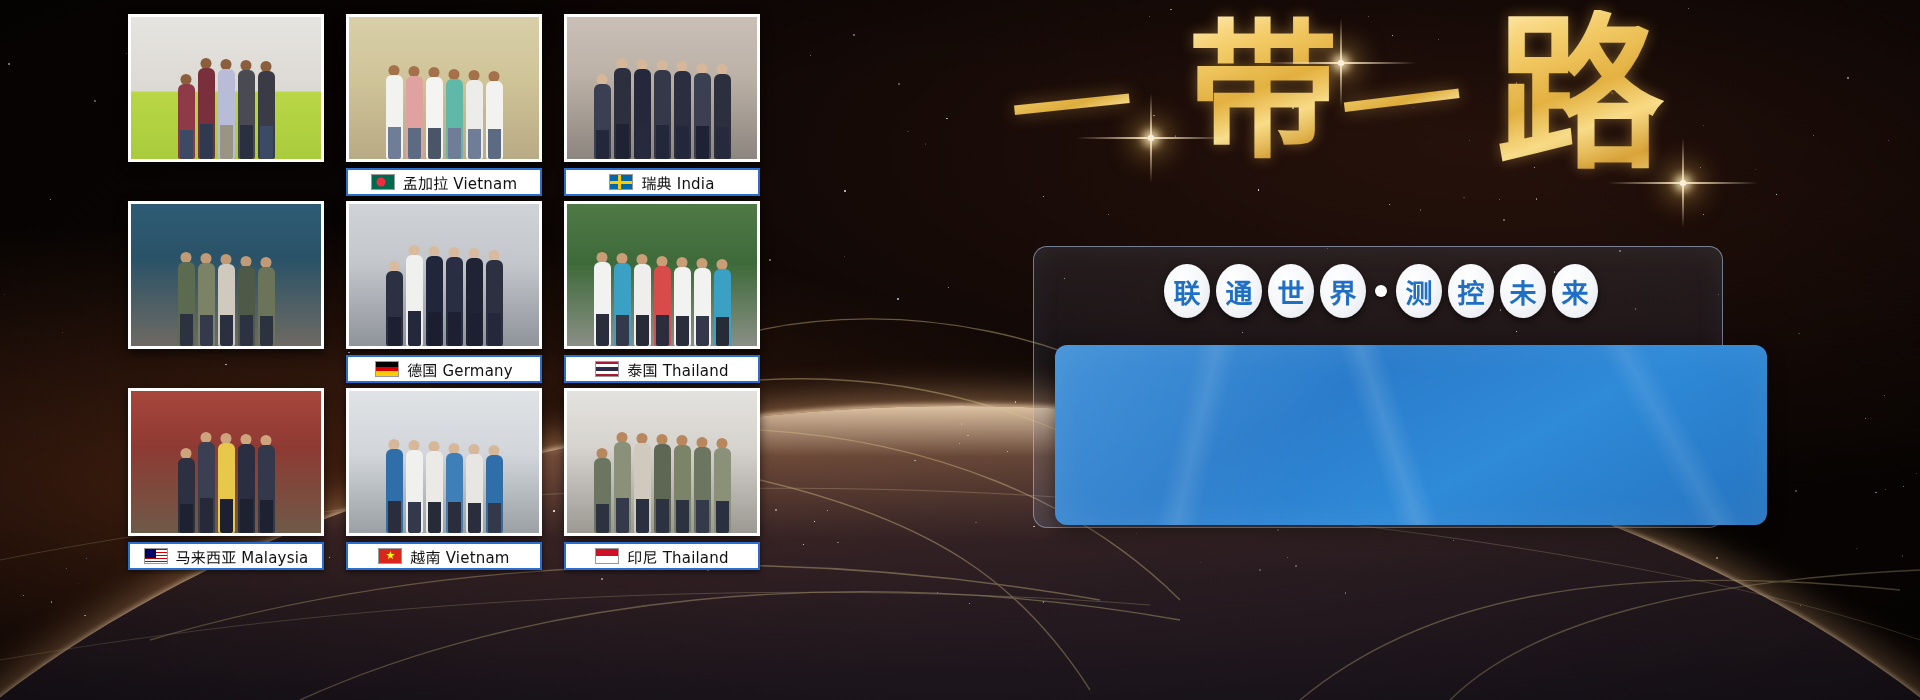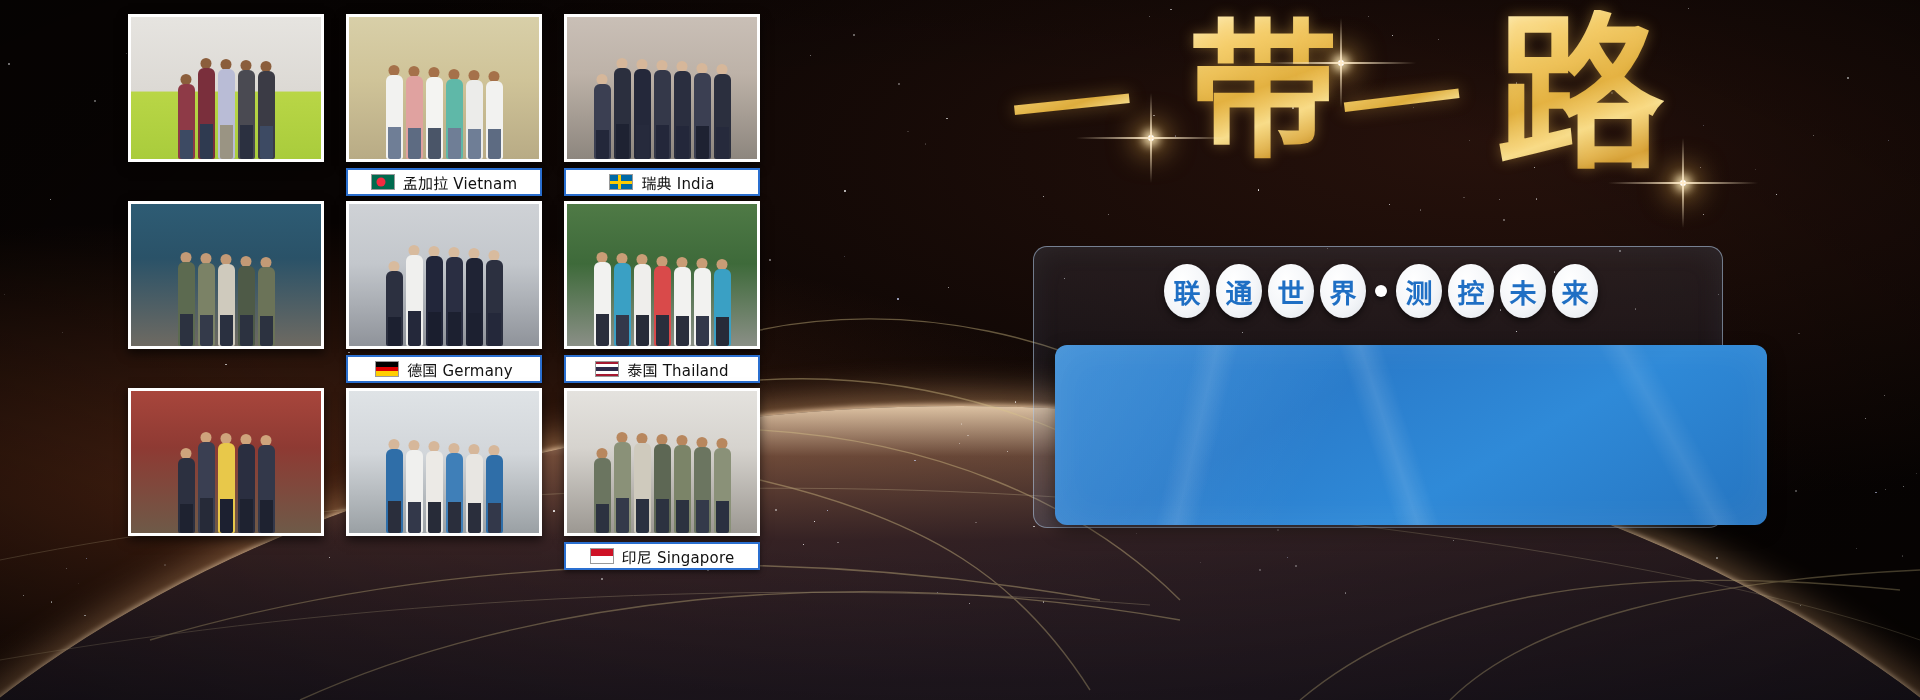--- a/index.html
+++ b/index.html
@@ -757,20 +757,24 @@
               </div>
               <div class="fig" style="height: 80%;">
                 <span class="head" style="background: rgb(207, 164, 124);"></span>
                 <span class="body" style="background: rgb(51, 56, 74);">
                   <span class="legs" style="background: rgb(30, 34, 48);"></span>
                 </span>
               </div>
             </div>
           </div>
         </div>
+        <div class="caption">
+          <span class="flag f-malaysia"></span>
+          <span class="cap-text">马来西亚 Malaysia</span>
+        </div>
       </div>
       <div class="cell">
         <div class="photo">
           <div class="photo-inner">
             <div class="scene" style="background: linear-gradient(rgb(223, 227, 230) 0%, rgb(210, 214, 218) 44%, rgb(154, 160, 164) 100%);"></div>
             <div class="figs">
               <div class="fig" style="height: 77%;">
                 <span class="head" style="background: rgb(214, 183, 154);"></span>
                 <span class="body" style="background: rgb(47, 110, 168);">
                   <span class="legs" style="background: rgb(42, 46, 60);"></span>
@@ -801,20 +805,24 @@
                 </span>
               </div>
               <div class="fig" style="height: 72%;">
                 <span class="head" style="background: rgb(214, 183, 154);"></span>
                 <span class="body" style="background: rgb(47, 110, 168);">
                   <span class="legs" style="background: rgb(51, 56, 74);"></span>
                 </span>
               </div>
             </div>
           </div>
+        </div>
+        <div class="caption">
+          <span class="flag f-vietnam"></span>
+          <span class="cap-text">越南 Vietnam</span>
         </div>
       </div>
       <div class="cell">
         <div class="photo">
           <div class="photo-inner">
             <div class="scene" style="background: linear-gradient(rgb(228, 226, 222) 0%, rgb(214, 211, 206) 40%, rgb(156, 152, 146) 100%);"></div>
             <div class="figs">
               <div class="fig" style="height: 70%;">
                 <span class="head" style="background: rgb(184, 135, 94);"></span>
                 <span class="body" style="background: rgb(107, 117, 96);">
@@ -855,21 +863,21 @@
                 <span class="head" style="background: rgb(184, 135, 94);"></span>
                 <span class="body" style="background: rgb(138, 145, 120);">
                   <span class="legs" style="background: rgb(42, 48, 64);"></span>
                 </span>
               </div>
             </div>
           </div>
         </div>
         <div class="caption">
           <span class="flag f-indonesia"></span>
-          <span class="cap-text">印尼 Singapore</span>
+          <span class="cap-text">印尼 Thailand</span>
         </div>
       </div>
     </div>
 
   <div class="calligraphy">
     <span class="calli-glyph" style="left:10px;  top:58px;  font-size:84px; transform:rotate(-6deg) scaleX(1.45);">一</span>
     <span class="calli-glyph" style="left:168px; top:8px;   font-size:150px;">带</span>
     <span class="calli-glyph" style="left:340px; top:54px;  font-size:84px; transform:rotate(-7deg) scaleX(1.45);">一</span>
     <span class="calli-glyph" style="left:476px; top:2px;   font-size:168px;">路</span>
 

